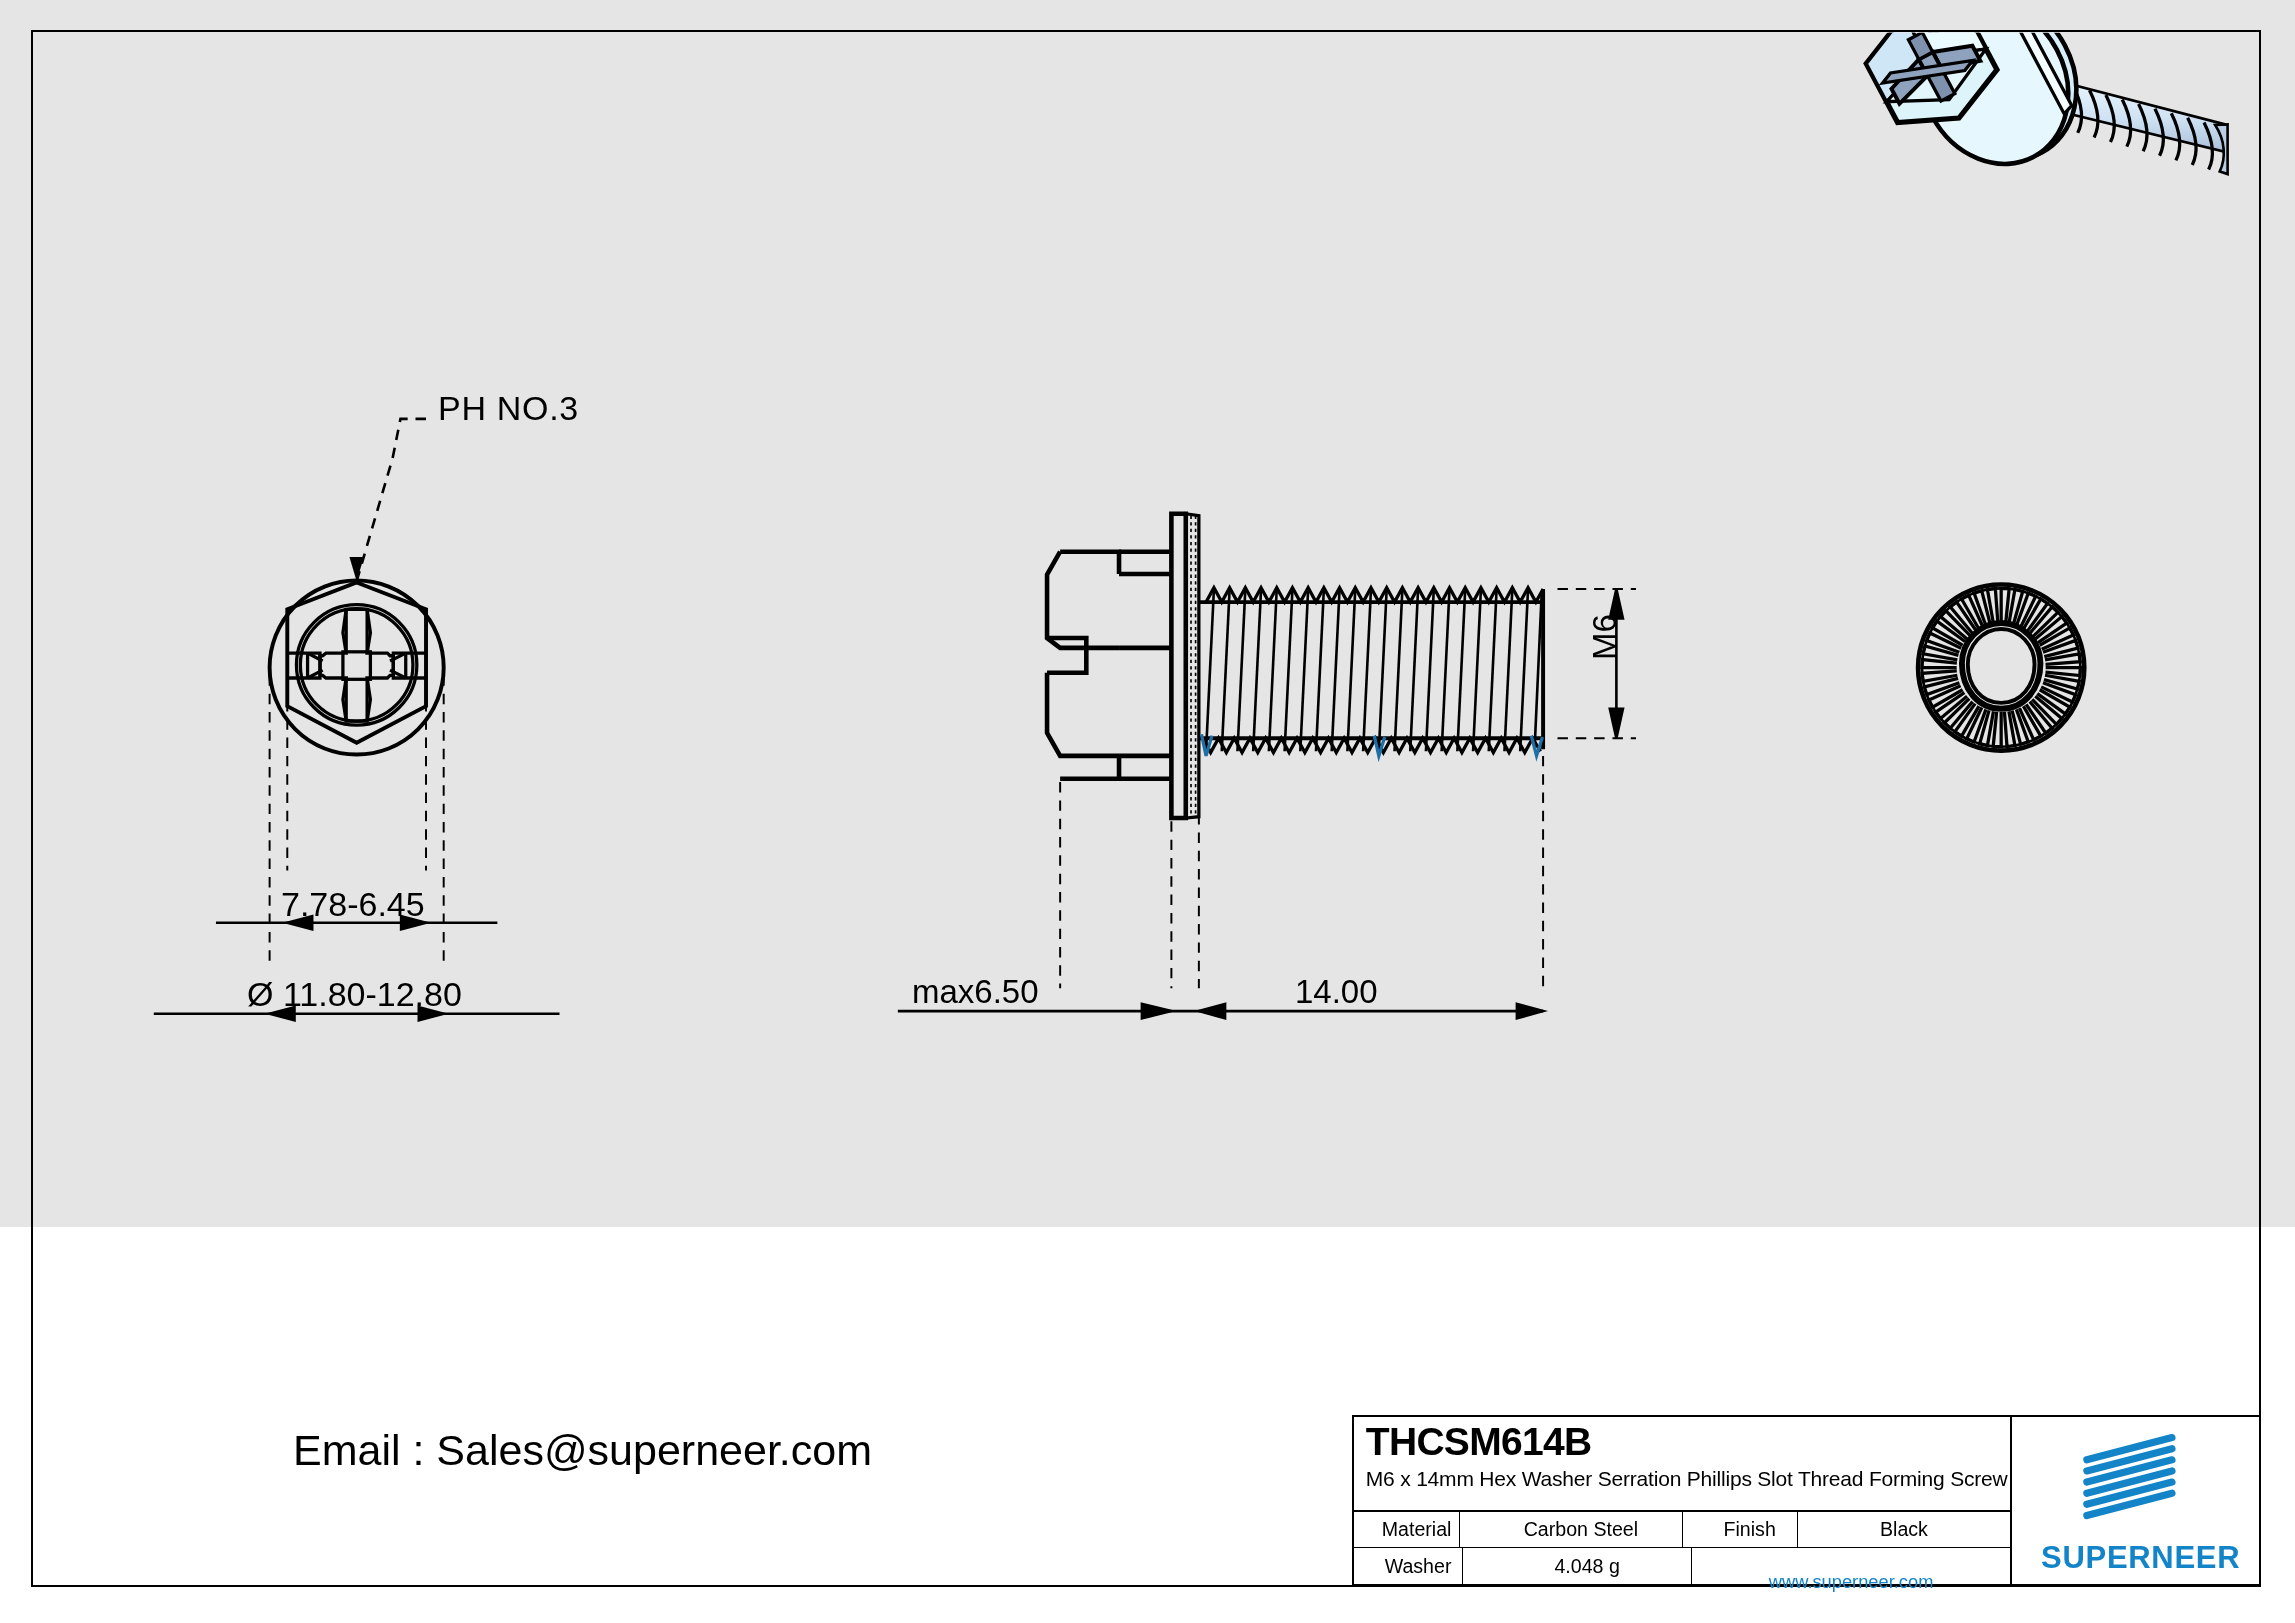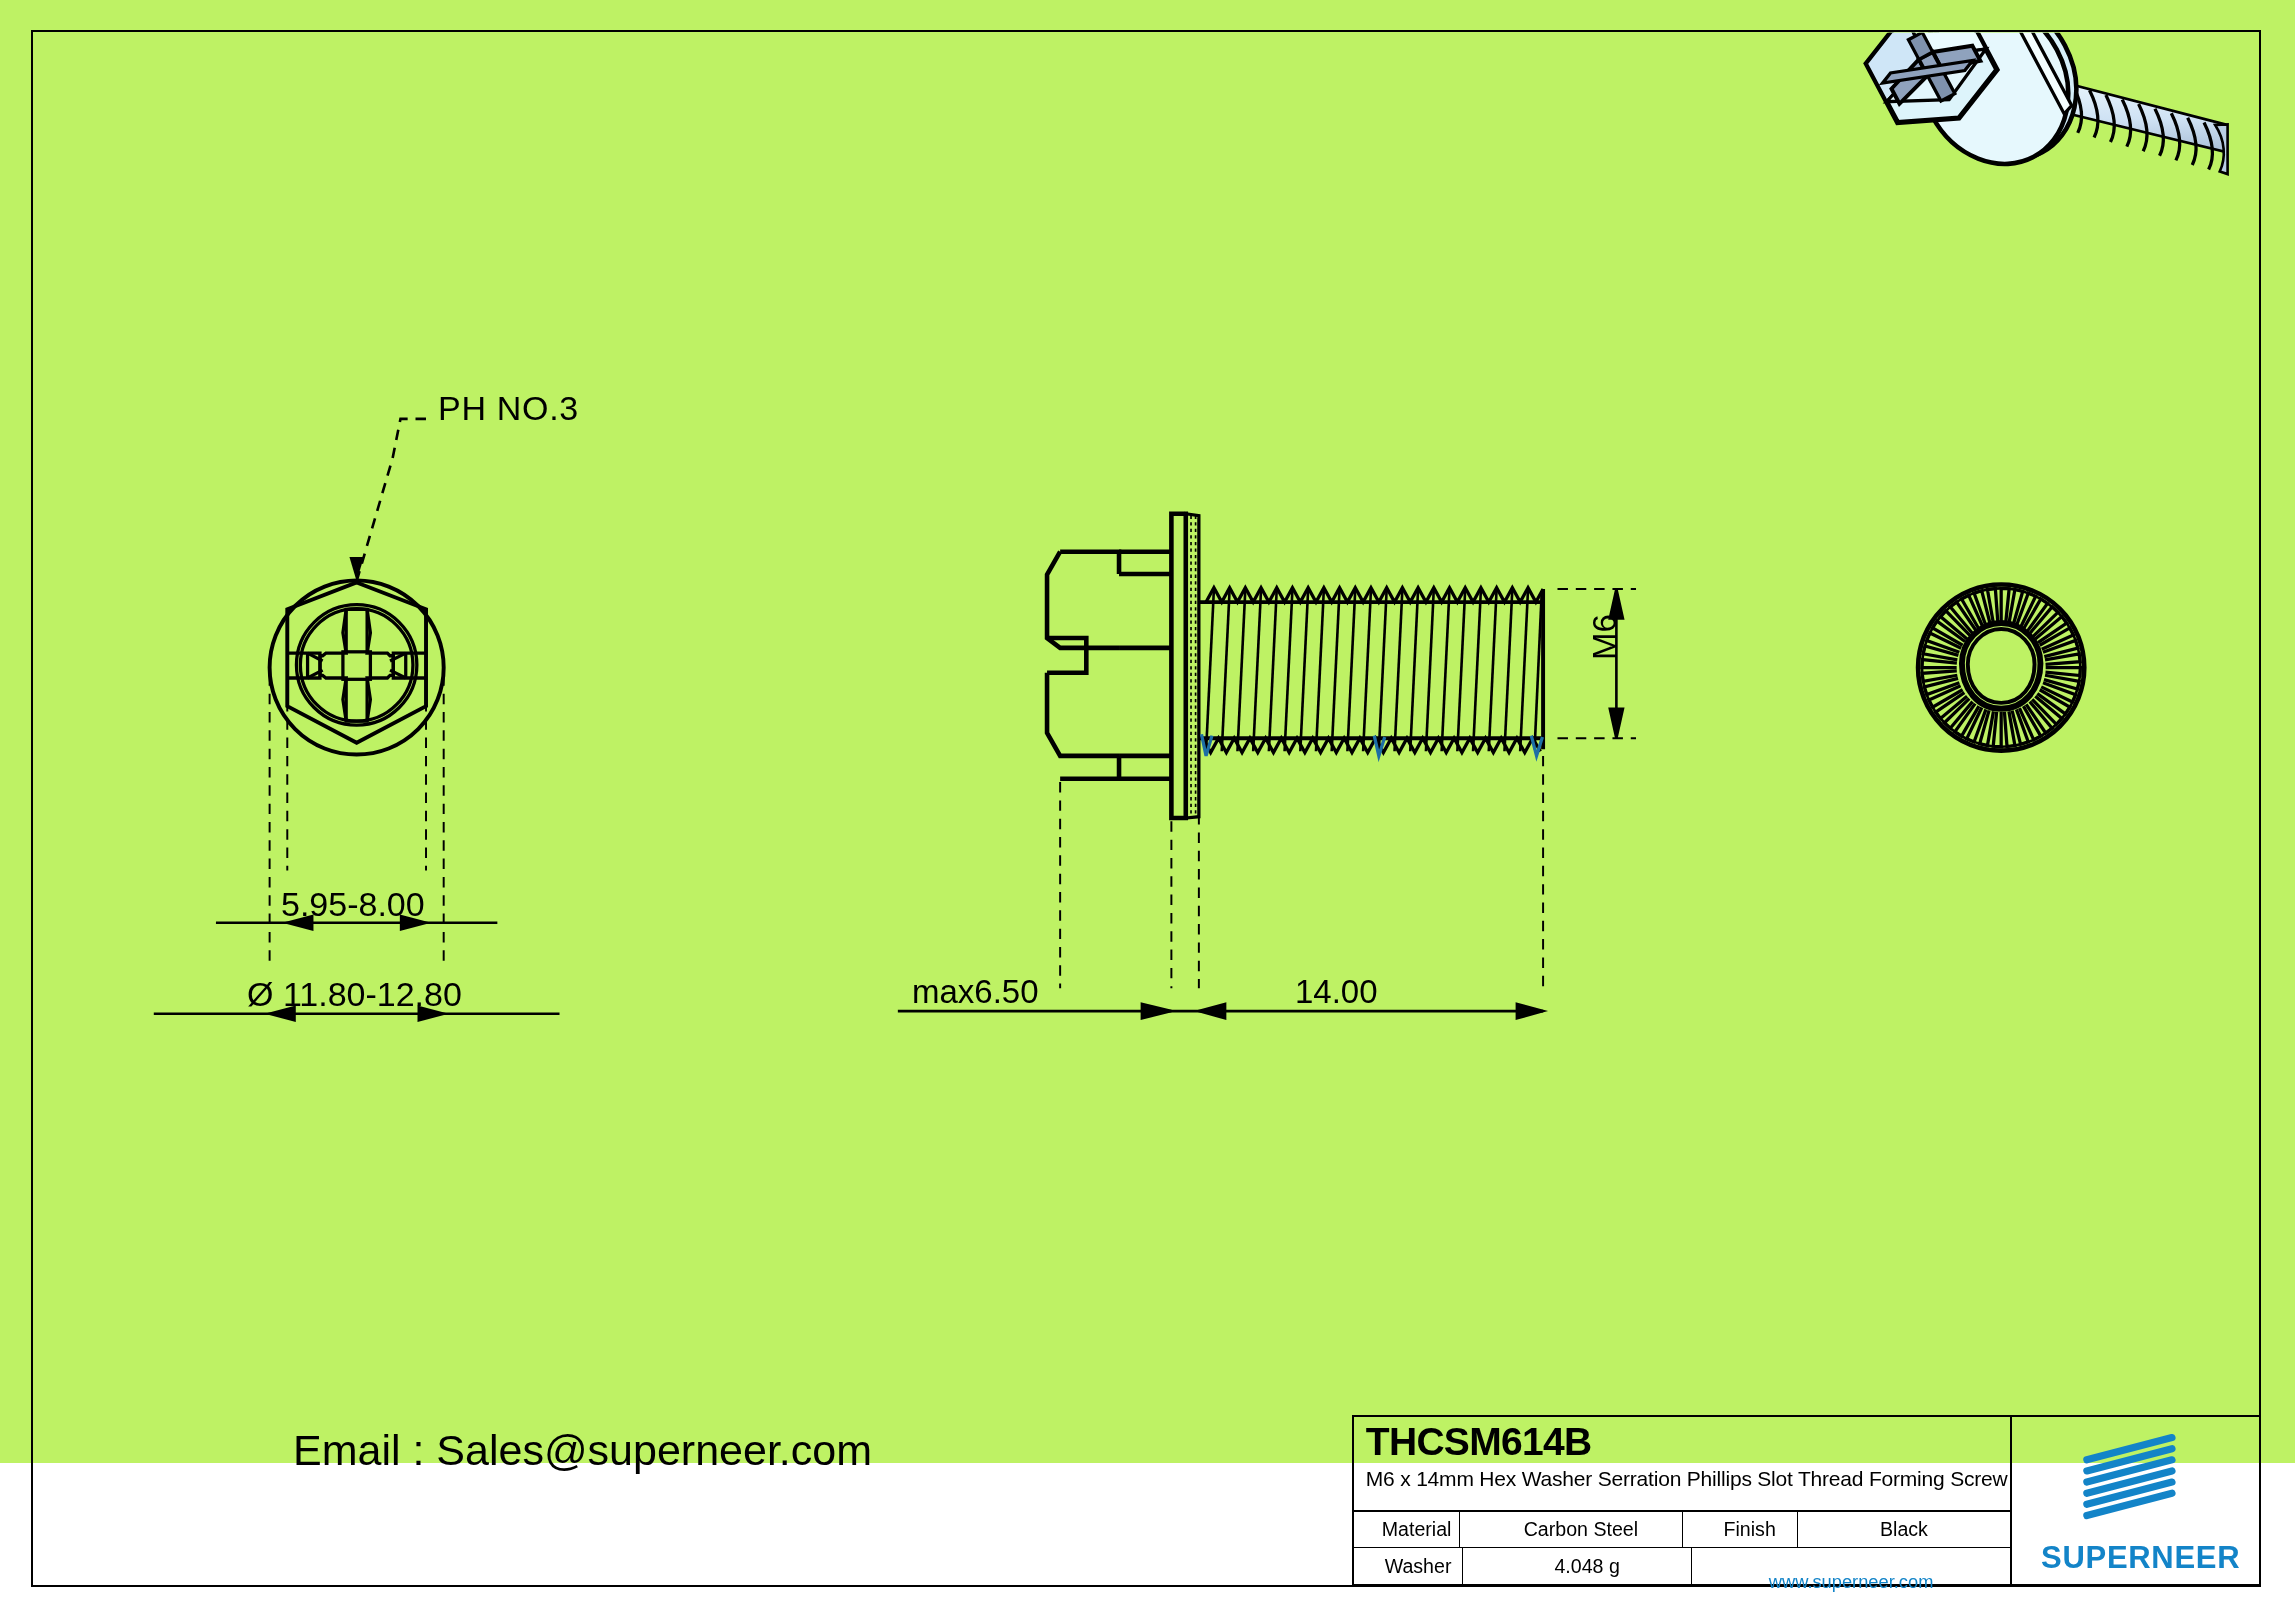--- a/index.html
+++ b/index.html
@@ -1,18 +1,18 @@
 <!DOCTYPE html>
 <html style="font-size:10.5px"><head>
 <meta charset="utf-8">
 <style>
   html,body{margin:0;padding:0;background:#fff;}
   body{width:2295px;height:1623px;position:relative;overflow:hidden;
        font-family:"Liberation Sans",sans-serif;color:#000;}
-  #sheet{position:absolute;left:0;top:0;width:2295px;height:1463px;background:#bef264;}
+  #sheet{position:absolute;left:0;top:0;width:2295px;height:1227px;background:#e5e5e5;}
   #frame{position:absolute;left:31px;top:30px;width:2230px;height:1557px;border:2.6px solid #000;box-sizing:border-box;}
 
   .svgwrap{position:absolute;left:0;top:0;width:2295px;height:1623px;pointer-events:none;}
 
   
   .lbl{position:absolute;white-space:nowrap;font-family:"Liberation Sans",sans-serif;color:#000;}
   #ph-label{left:438px;top:389px;font-size:34px;letter-spacing:0.7px;}
   #dim-acrossflats{left:281px;top:885px;font-size:34px;}
   #dim-headdia{left:247px;top:975px;font-size:34px;}
   #dim-headheight{left:912px;top:973px;font-size:33px;}
@@ -319,21 +319,21 @@
         </g>
 
       <path d="M3058 952 C3091 952 3118 980 3118 1014 C3118 1053 3093 1083 3058 1083
                C3023 1083 2998 1053 2998 1014 C2998 980 3025 952 3058 952 Z" stroke-width="9"></path>
       <path d="M3058 961 C3086 961 3109 986 3109 1015 C3109 1048 3088 1074 3058 1074
                C3028 1074 3007 1048 3007 1015 C3007 986 3030 961 3058 961 Z" stroke-width="6"></path>
     </g>
   </svg>
 
   <div class="lbl" id="ph-label">PH NO.3</div>
-  <div class="lbl" id="dim-acrossflats">5.95-8.00</div>
+  <div class="lbl" id="dim-acrossflats">7.78-6.45</div>
   <div class="lbl" id="dim-headdia">Ø 11.80-12.80</div>
   <div class="lbl" id="dim-headheight">max6.50</div>
   <div class="lbl" id="dim-length">14.00</div>
   <div class="lbl" id="dim-thread">M6</div>
   <div class="lbl" id="email">Email : Sales@superneer.com</div>
 
   <div id="titleblock">
     <div id="tb-left">
       <div id="tb-desc">
         <div id="tb-partno">THCSM614B</div>

